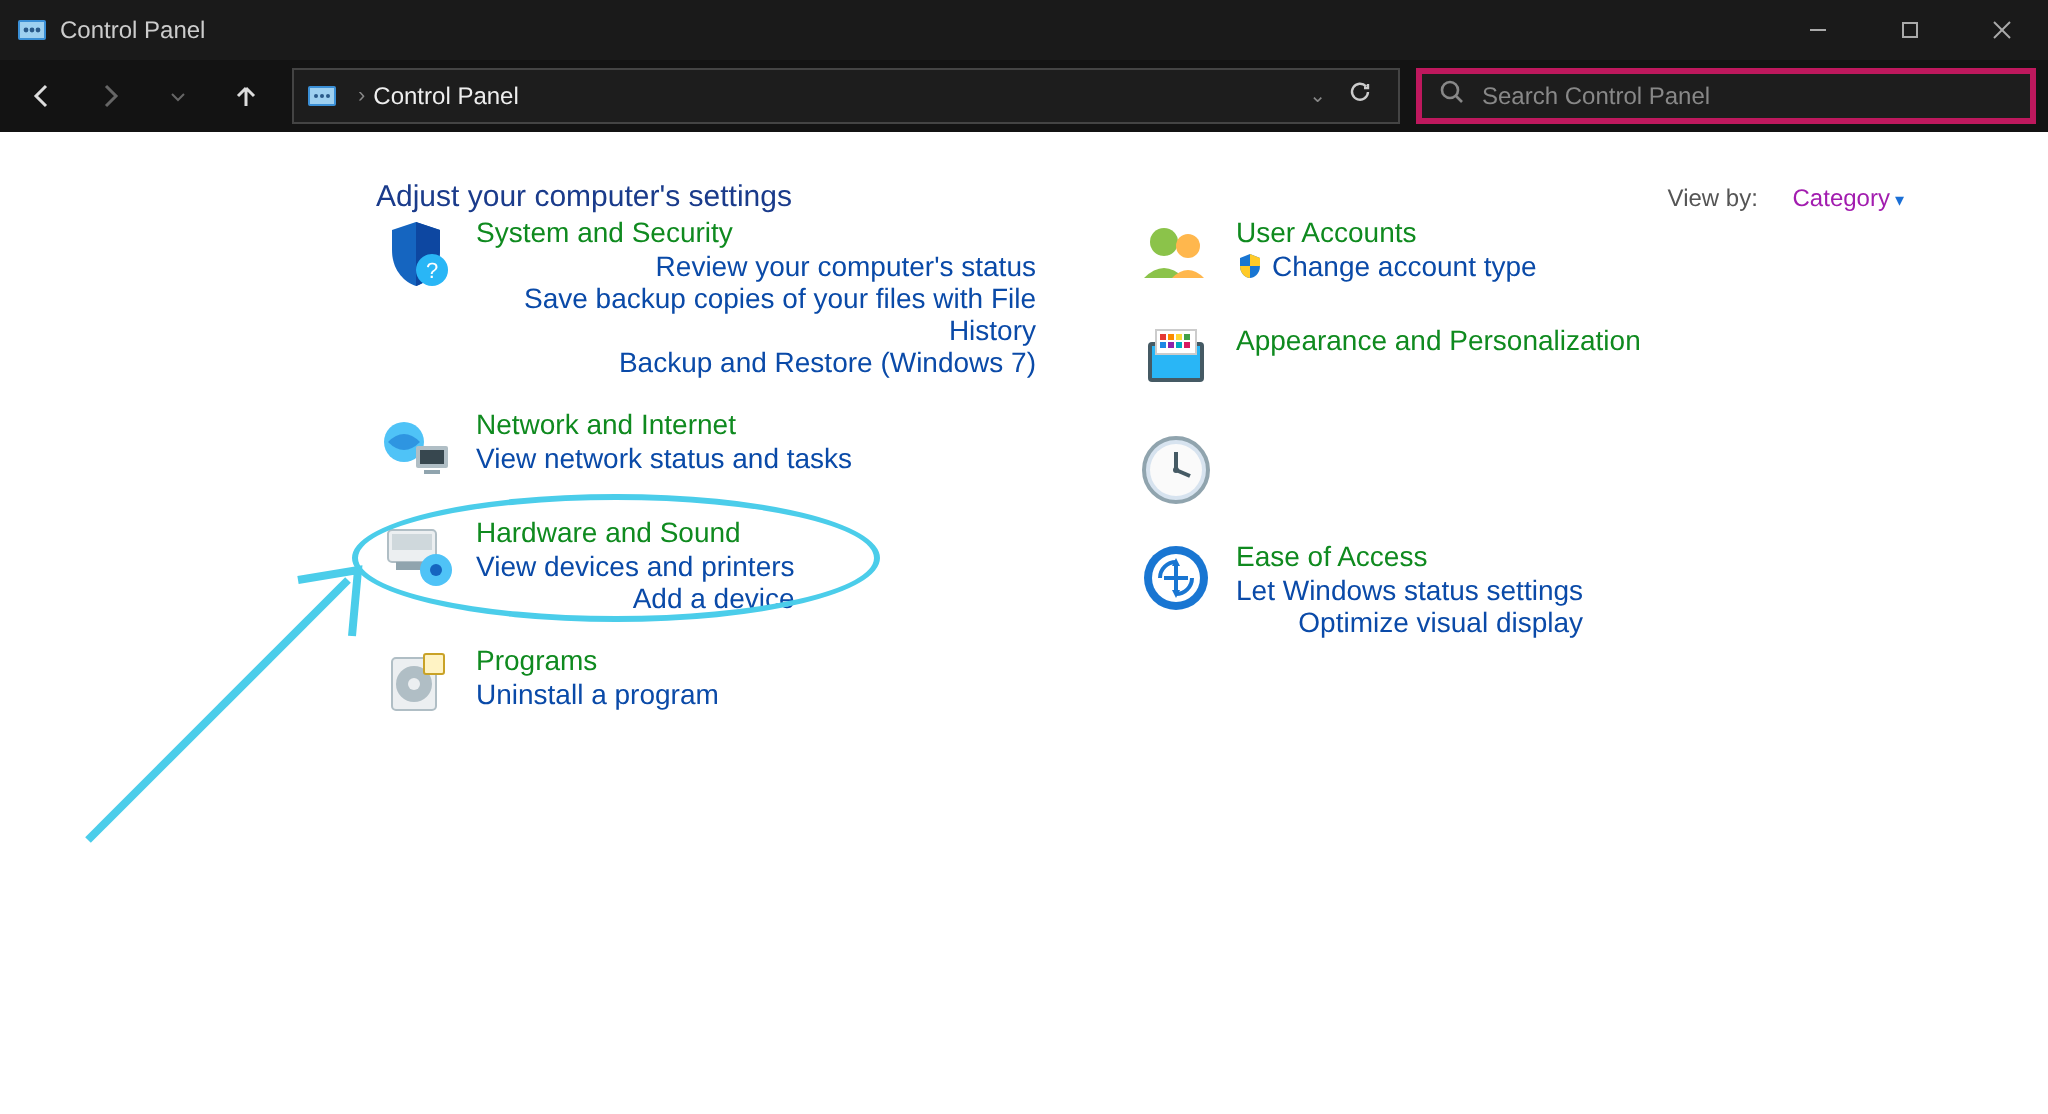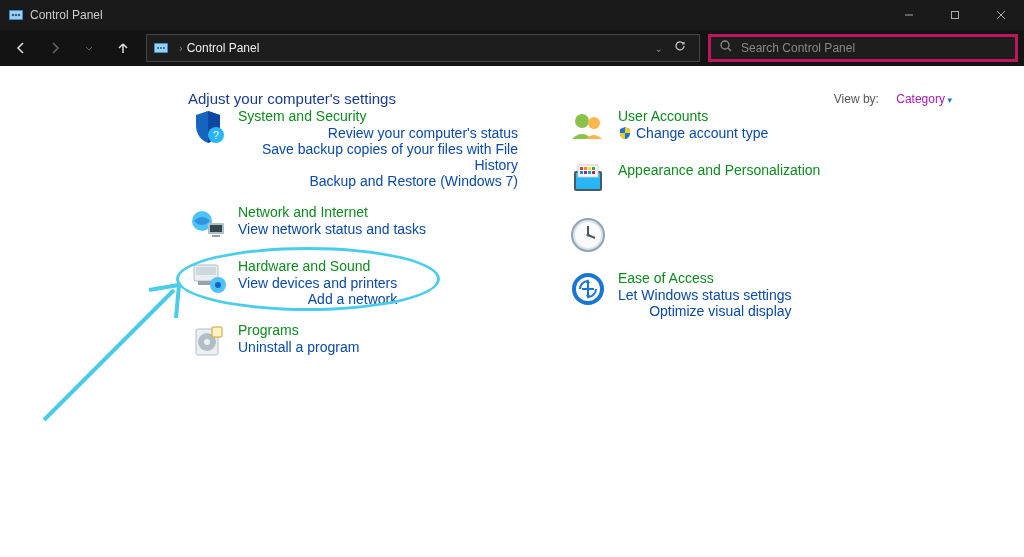--- a/index.html
+++ b/index.html
@@ -170,21 +170,21 @@
         <svg class="cat-icon" viewBox="0 0 40 40">
           <rect x="6" y="8" width="24" height="16" rx="2" fill="#eceff1" stroke="#b0bec5"></rect>
           <rect x="8" y="10" width="20" height="8" fill="#cfd8dc"></rect>
           <rect x="10" y="24" width="18" height="4" fill="#90a4ae"></rect>
           <circle cx="30" cy="28" r="8" fill="#4fc3f7"></circle>
           <circle cx="30" cy="28" r="3" fill="#1565c0"></circle>
         </svg>
         <div class="cat-body">
           <a class="cat-title">Hardware and Sound</a>
           <a class="cat-link">View devices and printers</a>
-          <a class="cat-link">Add a network</a>
+          <a class="cat-link">Add a device</a>
         </div>
       </div>
 
       <div class="cat">
         <svg class="cat-icon" viewBox="0 0 40 40">
           <rect x="8" y="8" width="22" height="26" rx="2" fill="#eceff1" stroke="#b0bec5"></rect>
           <circle cx="19" cy="21" r="9" fill="#b0bec5"></circle>
           <circle cx="19" cy="21" r="3" fill="#eceff1"></circle>
           <rect x="24" y="6" width="10" height="10" rx="1" fill="#fff3c4" stroke="#c9a227"></rect>
         </svg>

